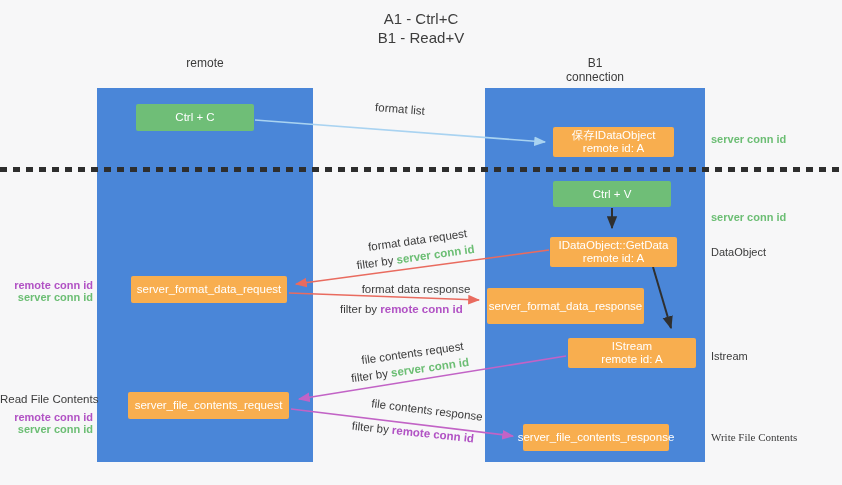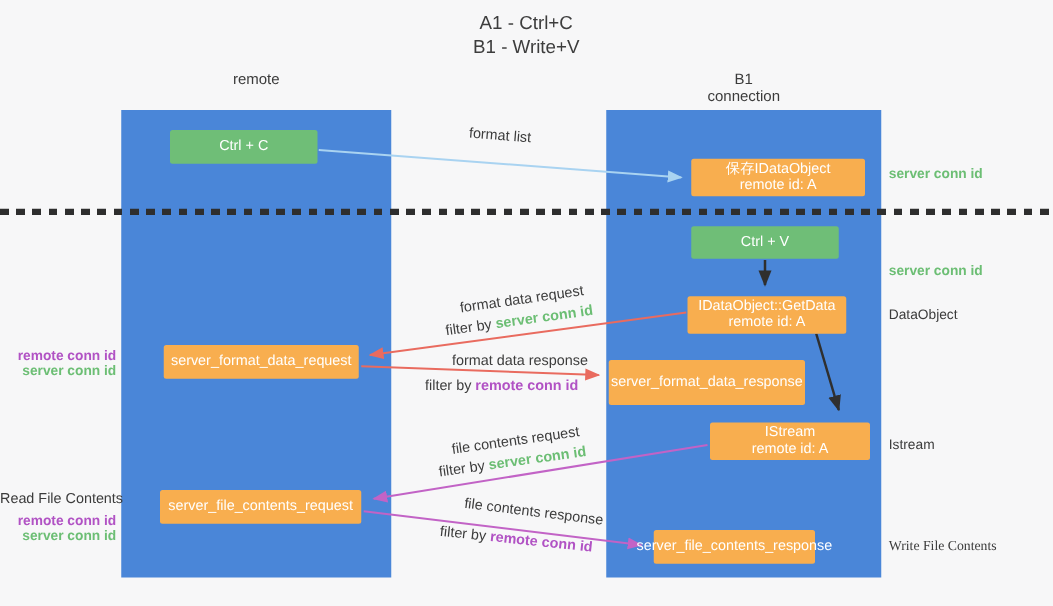--- a/index.html
+++ b/index.html
@@ -69,21 +69,21 @@
   .side-label-left.black{color:#3b3b3b;font-size:11.5px;}
   .side-label-left .line{display:block;line-height:12px;}
 </style>
 </head>
 <body>
 
 <div class="canvas">
 
   <div class="title">
     <div>A1 - Ctrl+C</div>
-    <div>B1 - Write+V</div>
+    <div>B1 - Read+V</div>
   </div>
 
   <div class="col-header left">
     <div>remote</div>
   </div>
   <div class="col-header right">
     <div>B1</div>
     <div>connection</div>
   </div>
 
@@ -119,39 +119,39 @@
   <div class="node green" style="left:136px;top:104px;width:118px;height:27px;">
     <span>Ctrl + C</span>
   </div>
   <div class="node orange" style="left:131px;top:276px;width:156px;height:27px;">
     <span>server_format_data_request</span>
   </div>
   <div class="node orange" style="left:128px;top:392px;width:161px;height:27px;">
     <span>server_file_contents_request</span>
   </div>
 
-  <div class="node orange" style="left:553px;top:127px;width:139px;height:30px;">
+  <div class="node orange" style="left:553px;top:127px;width:121px;height:30px;">
     <span>保存IDataObject</span>
     <span>remote id: A</span>
   </div>
   <div class="node green" style="left:553px;top:181px;width:118px;height:26px;">
     <span>Ctrl + V</span>
   </div>
   <div class="node orange" style="left:550px;top:237px;width:127px;height:30px;">
     <span>IDataObject::GetData</span>
     <span>remote id: A</span>
   </div>
   <div class="node orange" style="left:487px;top:288px;width:157px;height:36px;">
     <span>server_format_data_response</span>
   </div>
   <div class="node orange" style="left:568px;top:338px;width:128px;height:30px;">
     <span>IStream</span>
     <span>remote id: A</span>
   </div>
-  <div class="node orange" style="left:523px;top:424px;width:129px;height:27px;text-align:right;">
+  <div class="node orange" style="left:523px;top:424px;width:146px;height:27px;text-align:right;">
     <span>server_file_contents_response</span>
   </div>
 
   <div class="flow-label" style="left:355px;top:103px;width:90px;transform:rotate(4.5deg);">
     <span>format list</span>
   </div>
 
   <div class="flow-label" style="left:355px;top:234px;width:125px;transform:rotate(-8deg);">
     <span>format data request</span>
   </div>

